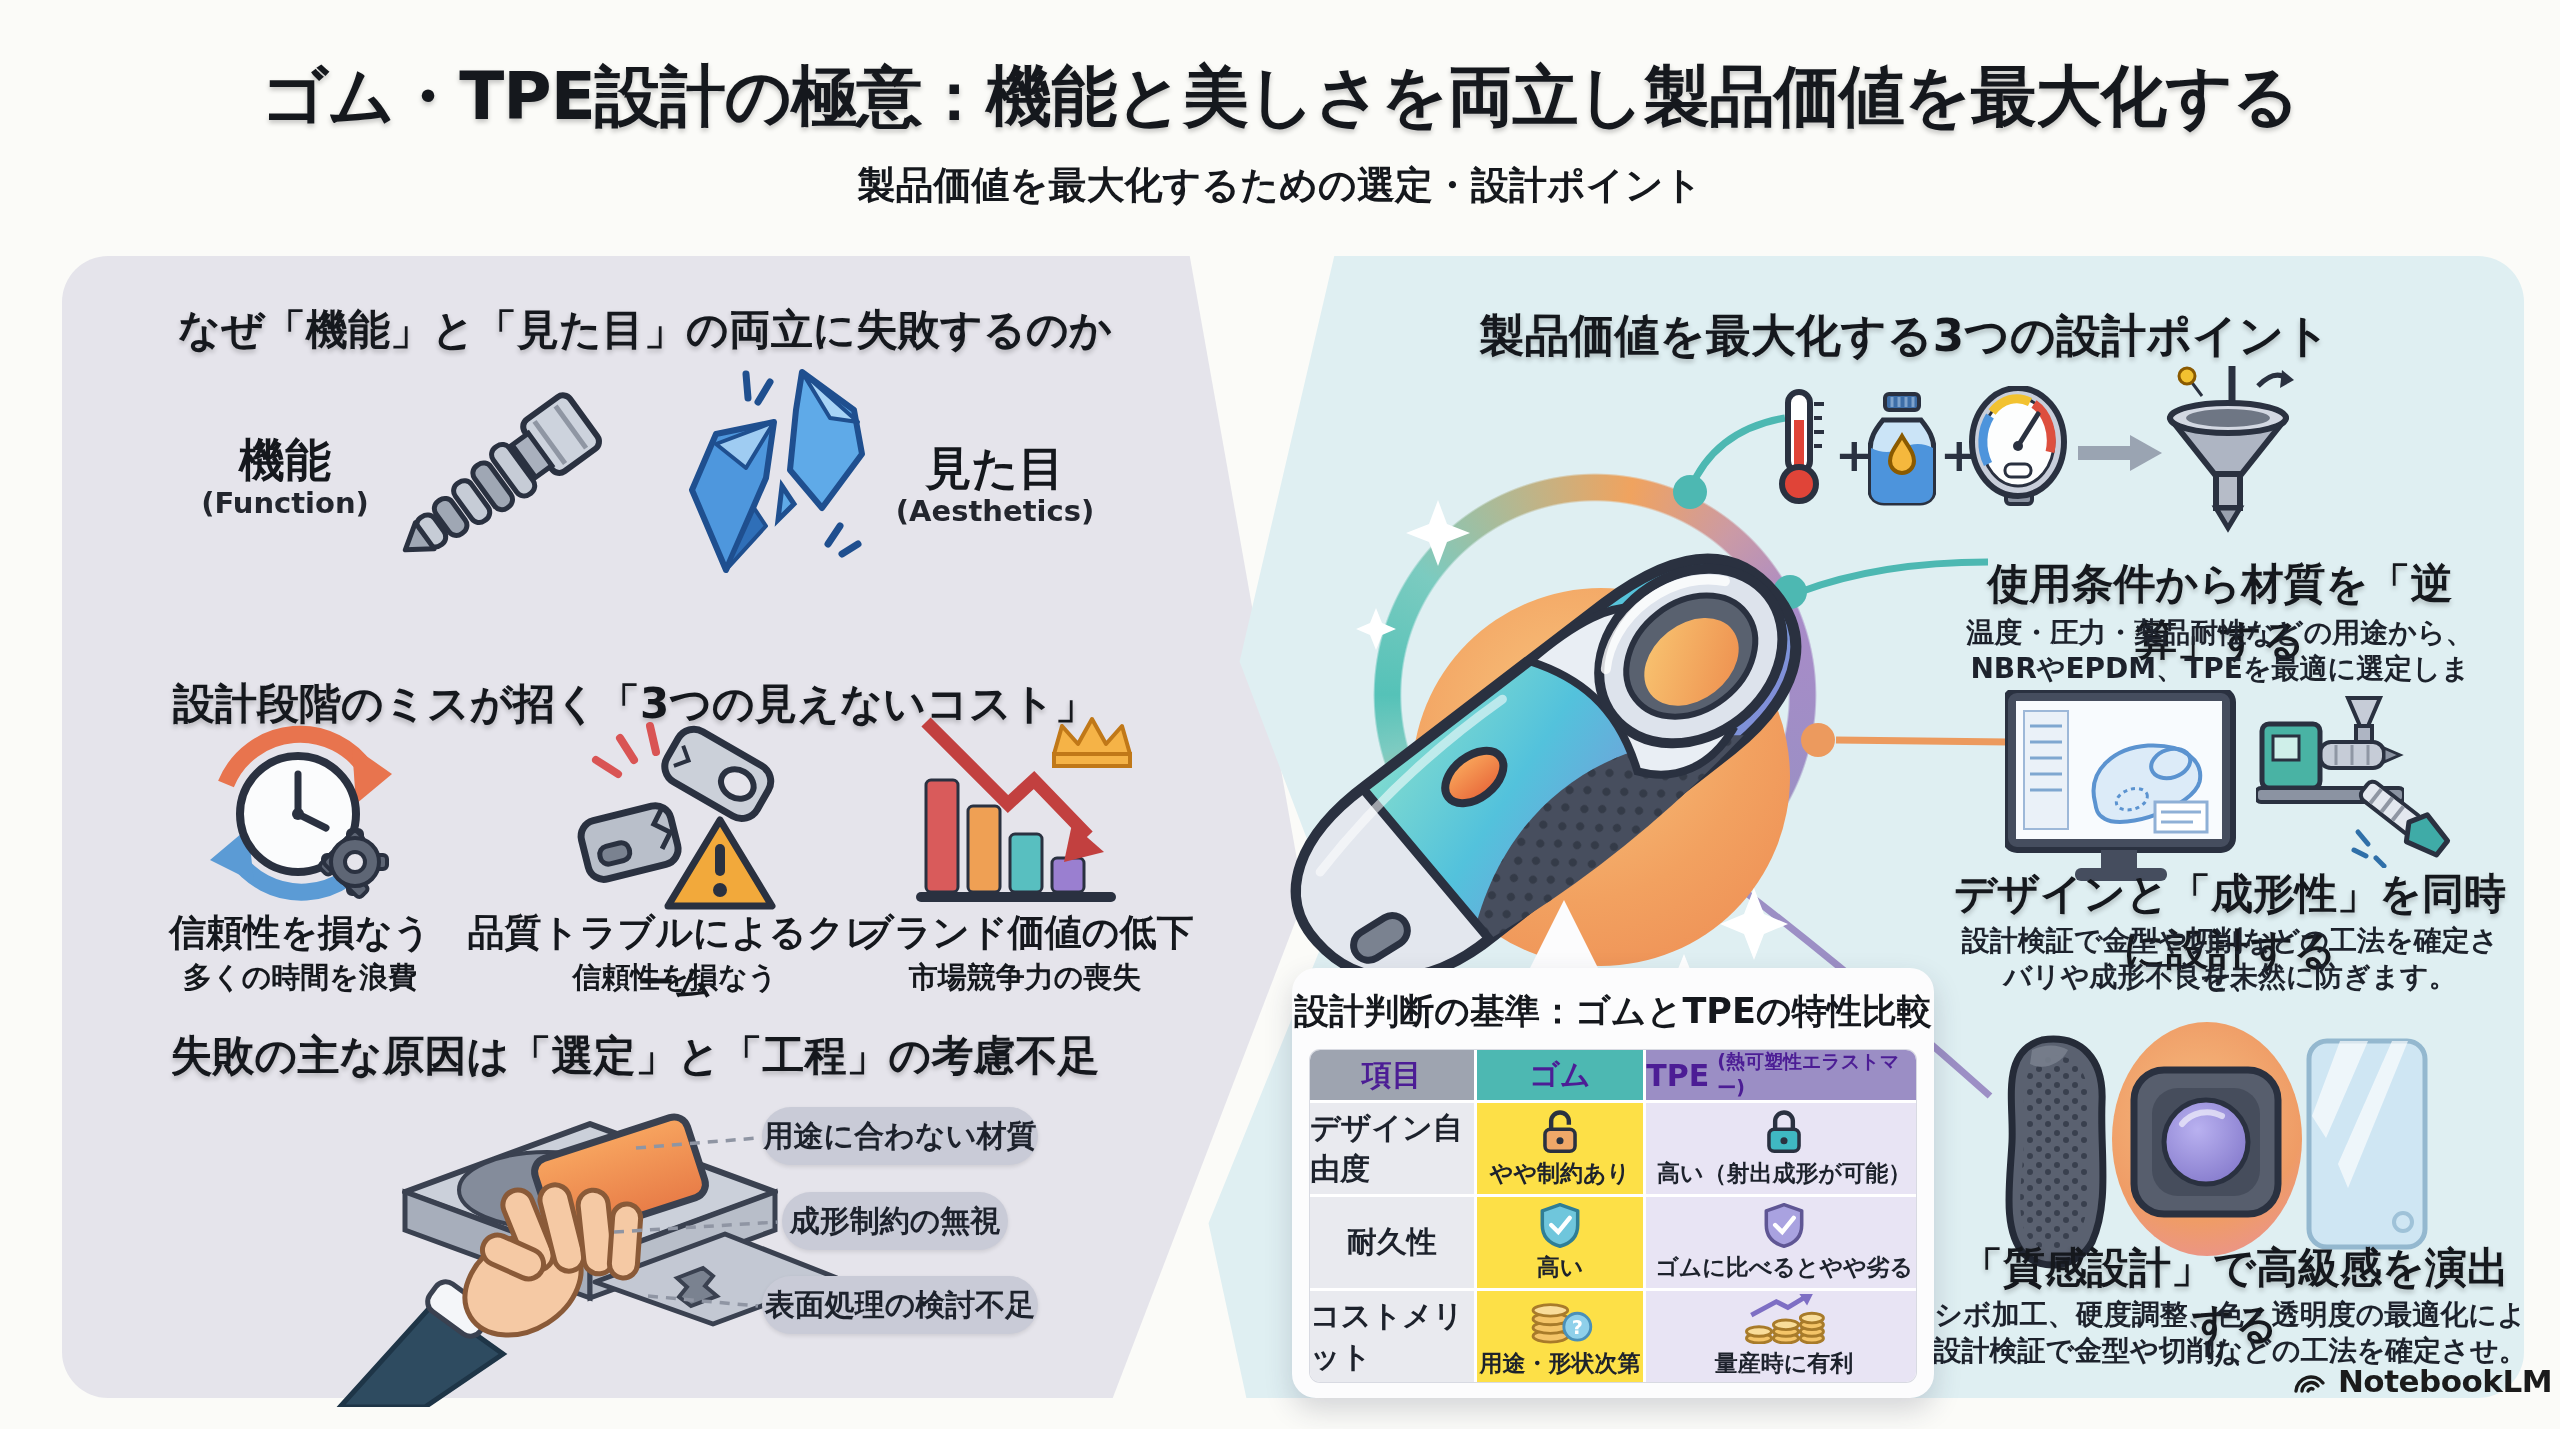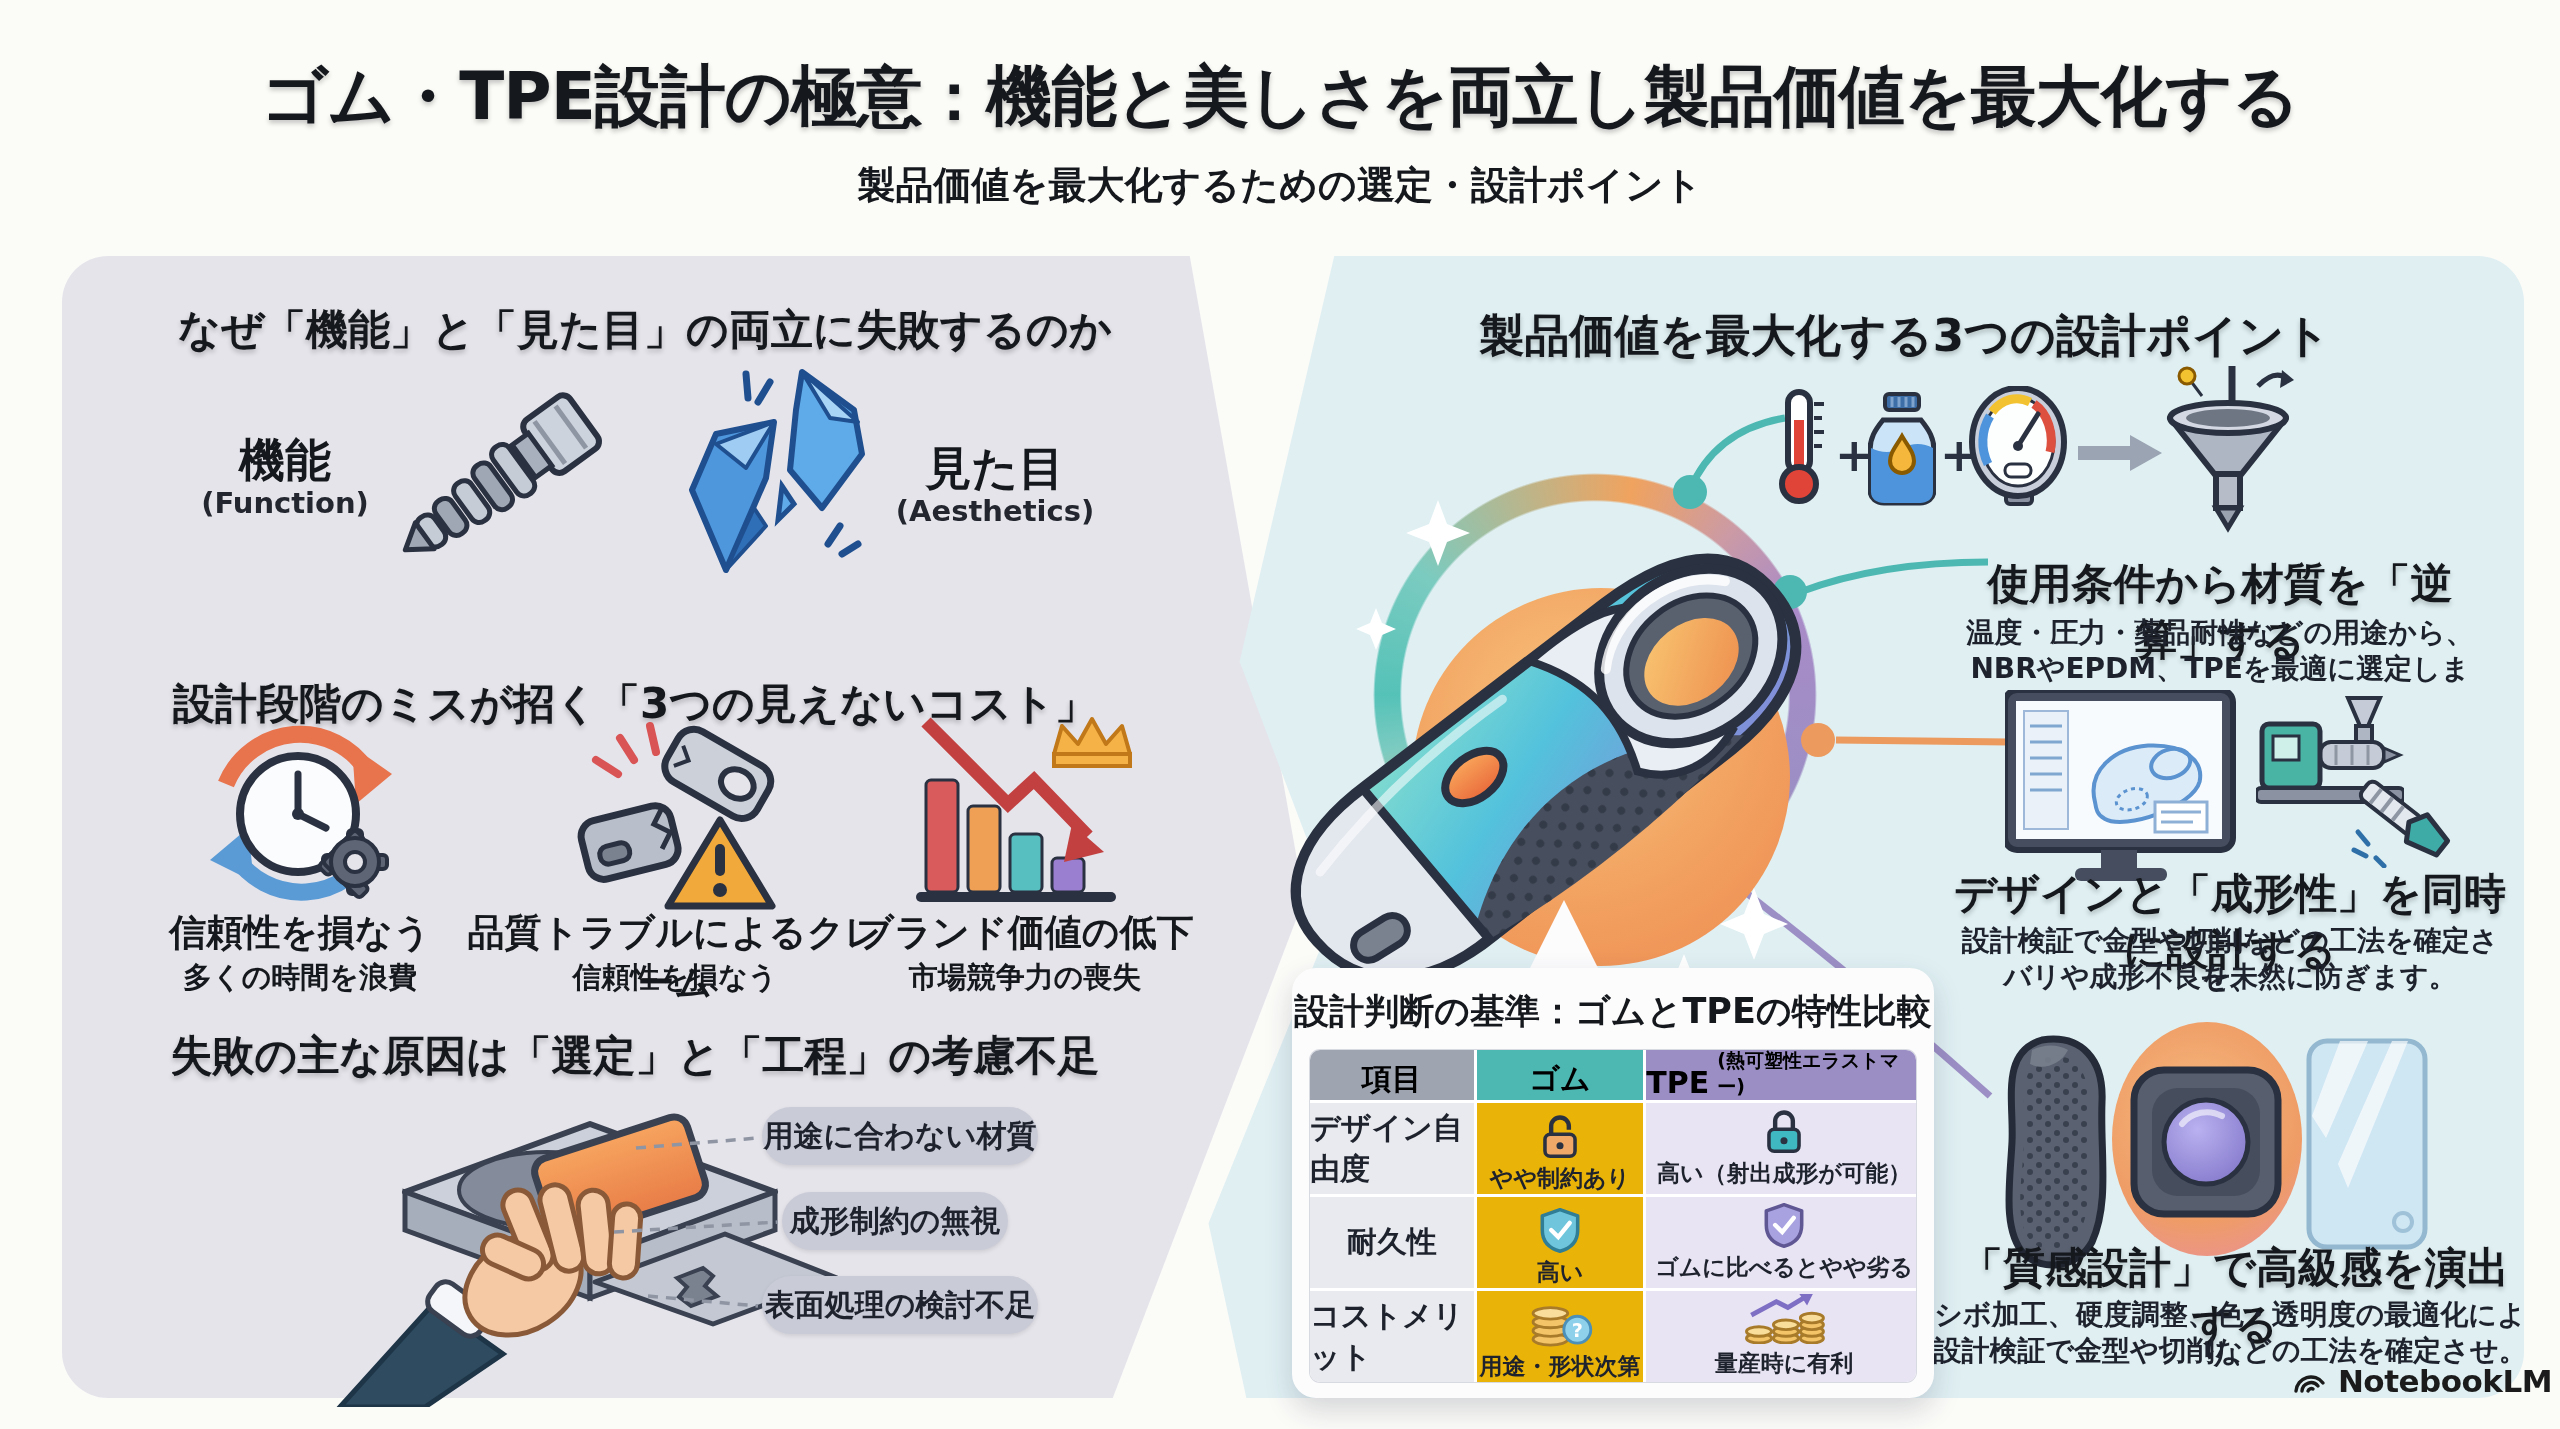--- a/index.html
+++ b/index.html
@@ -40,25 +40,25 @@
   #pointer{left:1526px;top:900px;width:0;height:0;border-left:38px solid transparent;
     border-right:38px solid transparent;border-bottom:76px solid #FCFCFD;}
   
   #card{left:1292px;top:968px;width:642px;height:430px;background:#FCFCFD;border-radius:24px;
         box-shadow:0 12px 28px rgba(40,45,70,.18);}
   #card-title{left:1292px;top:988px;width:642px;font-size:35px;font-weight:900;}
   #cmp-table{left:1310px;top:1050px;width:606px;height:332px;display:grid;
      grid-template-columns:27% 27.5% 45.5%;grid-template-rows:50px 1fr 1fr 1fr;gap:3px;background:#FFFFFF;
      border-radius:10px;overflow:hidden;box-shadow:0 0 0 1px #D8DAE2;}
   .cell{display:flex;flex-direction:column;align-items:center;justify-content:center;gap:4px;}
-  .hc{color:#000000;font-size:30px;font-weight:800;flex-direction:row;gap:8px;align-items:flex-end;}
+  .hc{color:#4c1d95;font-size:30px;font-weight:800;flex-direction:row;gap:8px;}
   .hc1{background:#9EA4B0;} .hc2{background:#4DB8B2;} .hc3{background:#9B8EC5;}
   .tpe-sub{font-size:19px;font-weight:700;}
   .lc{background:#E9EAEF;font-size:30px;font-weight:800;color:#1d222c;}
-  .gc{background:#eab308;justify-content:flex-end;} .tc{background:#E8E4F4;}
+  .gc{background:#fde047;} .tc{background:#E8E4F4;}
   .cell-text{font-size:23px;font-weight:700;color:#1d222c;}
   
   #footer{left:2140px;top:1363px;width:412px;display:flex;align-items:center;justify-content:flex-end;gap:10px;}
   #footer .brand{font-size:31px;font-weight:700;color:#1b1b1b;letter-spacing:-0.5px;}
 </style>
 </head>
 <body>
 
 <div id="canvas">
 

